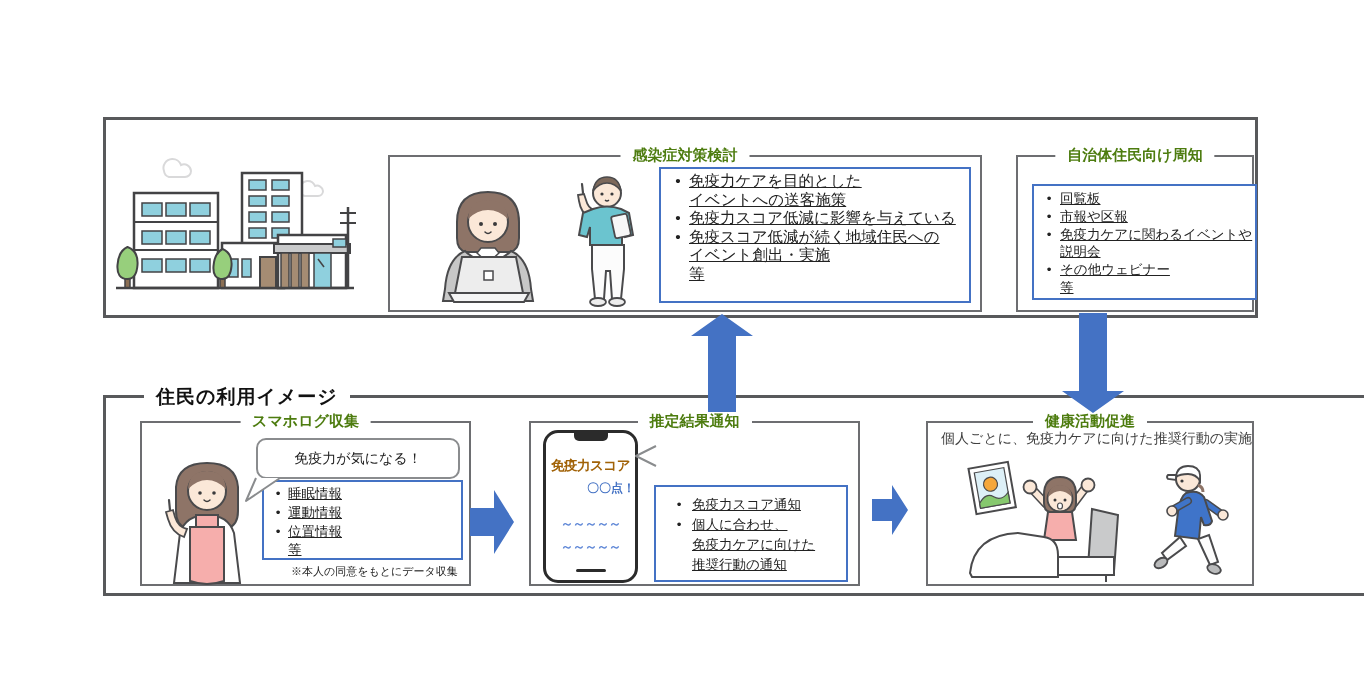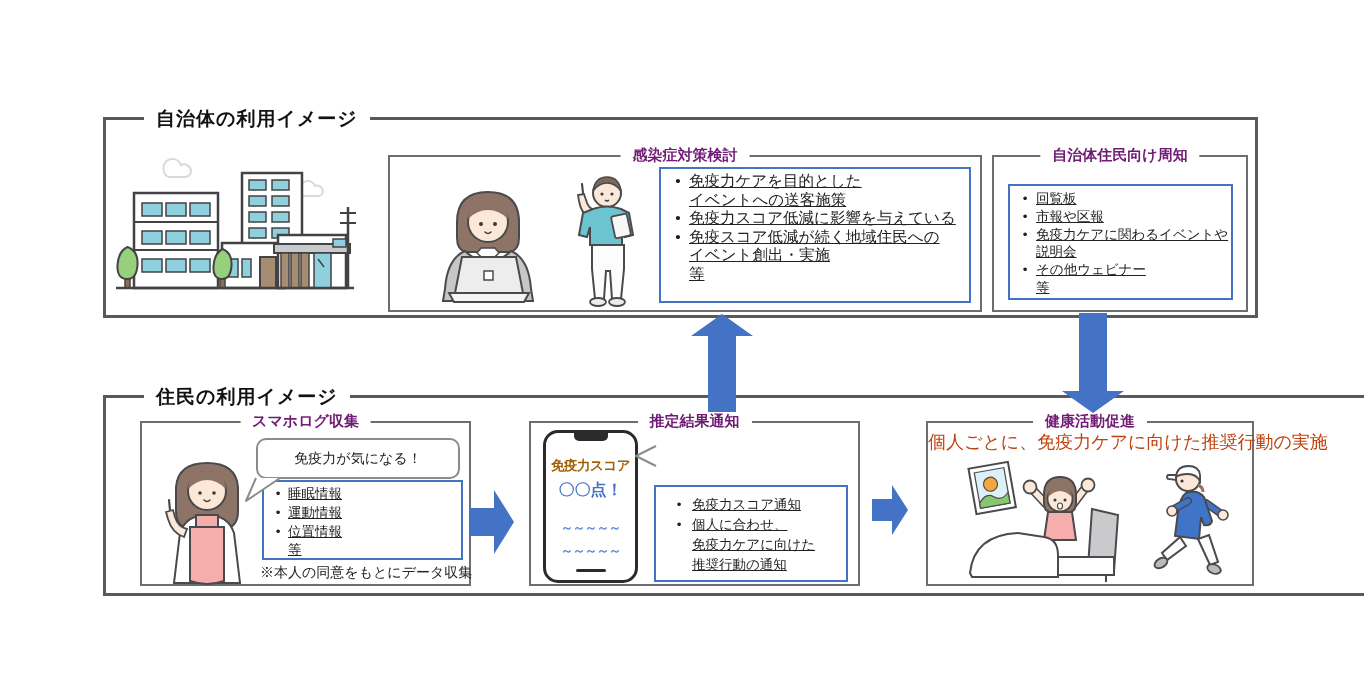--- a/index.html
+++ b/index.html
@@ -6,21 +6,21 @@
   html,body { background:#fff; }
   body { font-family:"Liberation Sans", sans-serif; color:#1a1a1a; }
   .canvas { position:relative; width:1364px; height:700px; background:#fff; overflow:hidden; }
 
   .frame { position:absolute; border:3px solid #58595B; background:#fff; }
   .frame-title { position:absolute; top:-14px; left:38px; background:#fff; padding:0 12px;
                  font-size:19px; font-weight:bold; letter-spacing:1px; white-space:nowrap; color:#111; }
 
   .inner-box { position:absolute; border:2px solid #6D6E71; background:#fff; }
   .box-title { position:absolute; top:-11px; left:50%; transform:translateX(-50%); background:#fff;
-               padding:0 12px; font-size:15px; font-weight:bold; white-space:nowrap; color:#701a75; }
+               padding:0 12px; font-size:15px; font-weight:bold; white-space:nowrap; color:#4d7c0f; }
 
   .blue-box { position:absolute; border:2px solid #4472C4; background:#fff; }
   .b-row { display:flex; color:#222; }
   .b-dot { flex:none; text-align:center; }
   .b-text { flex:1; white-space:nowrap;text-decoration:underline; }
 
   .bb-lg { padding:3px 2px 0 6px; }
   .bb-lg .b-row { font-size:15.5px; line-height:18.5px; }
   .bb-lg .b-dot { width:22px; }
 
@@ -33,40 +33,39 @@
   .bb-s1 .b-dot { width:20px; }
 
   .bb-s2 { padding:8px 2px 0 10px; }
   .bb-s2 .b-row { font-size:13.5px; line-height:20px; }
   .bb-s2 .b-dot { width:26px; }
 
   .bubble { position:absolute; border:2px solid #8A8C8E; border-radius:10px; background:#fff; z-index:2;
             display:flex; align-items:center; justify-content:center; font-size:14px; color:#222; white-space:nowrap; }
   .tail { position:absolute; z-index:3; }
 
-  .note { position:absolute; font-size:14px; color:#222; white-space:nowrap; }
-  .caption { position:absolute; left:0; right:0; text-align:left; font-size:18px; color:#c2410c; white-space:nowrap; }
+  .note { position:absolute; font-size:11px; color:#222; white-space:nowrap;margin-left:31px; }
+  .caption { position:absolute; left:0; right:0; text-align:right; font-size:14px; color:#404040; white-space:nowrap; }
 
   .ill { position:absolute; }
   .arrow { position:absolute; z-index:6; }
 
   .phone { position:absolute; border:3px solid #2B2B2B; border-radius:15px; background:#fff; z-index:2; }
   .phone-notch { width:34px; height:8px; background:#2B2B2B; border-radius:0 0 5px 5px; margin:0 auto; }
   .phone-l1 { margin-top:16px; text-align:center; font-size:13.5px; font-weight:bold; color:#a16207; letter-spacing:-0.5px; }
-  .phone-l2 { margin-top:5px; text-align:center; font-size:16px; font-weight:bold; color:#4472C4; }
+  .phone-l2 { margin-top:5px; text-align:right; font-size:12px; font-weight:bold; color:#4472C4; }
   .phone-wave { margin-top:14px; text-align:center; font-size:13px; font-weight:bold; color:#5C85D6; letter-spacing:-1px; line-height:10px; }
   .phone-home { position:absolute; bottom:8px; left:50%; transform:translateX(-50%); width:30px; height:3px; background:#2B2B2B; border-radius:2px; }
 </style>
 </head>
 <body>
 
 <div class="canvas">
 
   <div class="frame" style="left:103px; top:117px; width:1155px; height:201px;">
-    <div class="frame-title">自治体の利用イメージ</div>
 
     <svg class="ill" style="left:8px; top:27px;" width="242" height="152" viewBox="0 0 242 152">
       <g fill="#fff" stroke="#D9D9DA" stroke-width="2">
         <path d="M50 24a9 9 0 0 1 8-12 9 9 0 0 1 9 6 7 7 0 0 1 10 6 6 6 0 0 1-6 6H55a7 7 0 0 1-5-6z"></path>
         <path d="M186 44a8 8 0 0 1 7-10 8 8 0 0 1 8 5 6 6 0 0 1 8 5 5 5 0 0 1-5 5h-13a6 6 0 0 1-5-5z"></path>
       </g>
       <rect x="128" y="26" width="60" height="96" fill="#fff" stroke="#434345" stroke-width="2.5"></rect>
       <g fill="#8FD0DE" stroke="#434345" stroke-width="1.5">
         <rect x="135" y="33" width="17" height="10"></rect>
           <rect x="158" y="33" width="17" height="10"></rect>
@@ -177,21 +176,21 @@
             <span class="b-text">イベント創出・実施</span>
           </div>
 
           <div class="b-row">
             <span class="b-dot"></span>
             <span class="b-text">等</span>
           </div>
         </div>
     </div>
 
-    <div class="inner-box" style="left:886px; top:35px; width:256px; height:157px;">
+    <div class="inner-box" style="left:910px; top:35px; width:238px; height:157px;">
       <div class="box-title">自治体住民向け周知</div>
       <div class="blue-box bb-md" style="left:14px; top:27px; width:225px; height:116px;">
 
           <div class="b-row">
             <span class="b-dot">•</span>
             <span class="b-text">回覧板</span>
           </div>
 
           <div class="b-row">
             <span class="b-dot">•</span>

